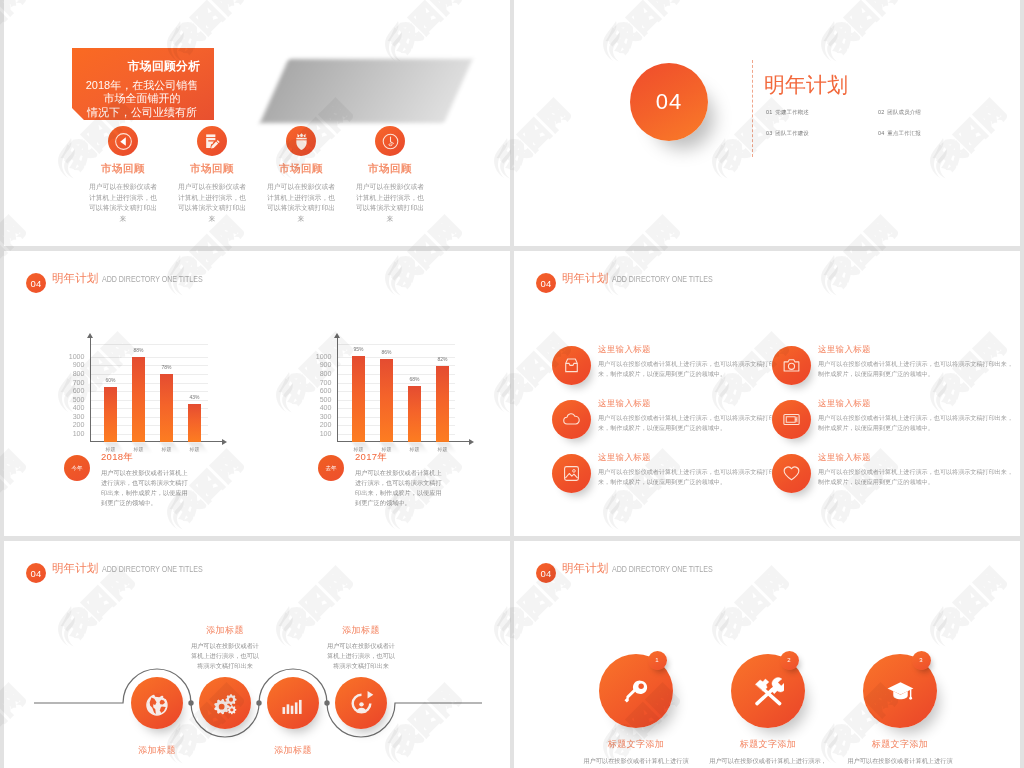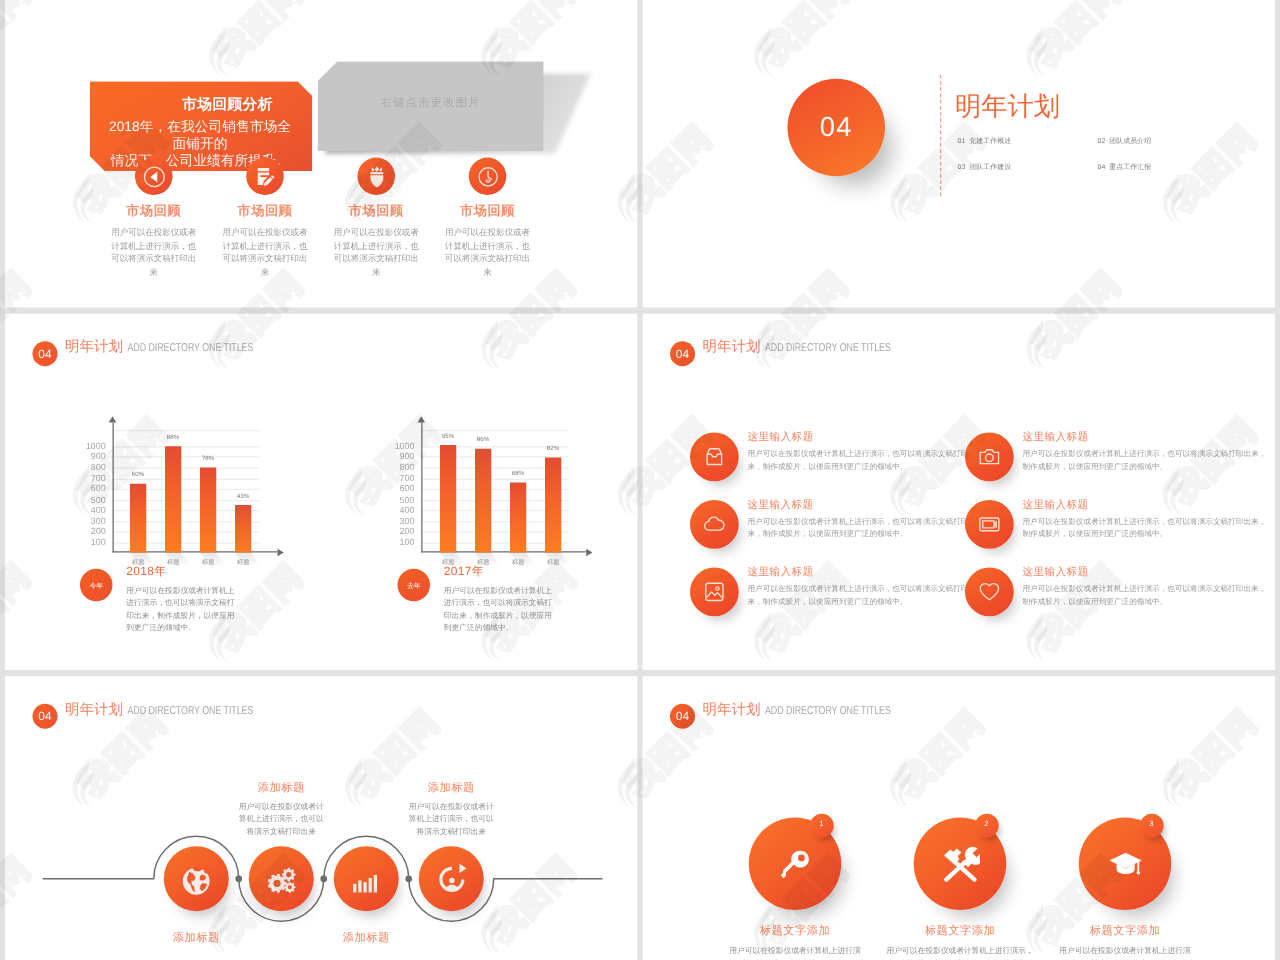--- a/index.html
+++ b/index.html
@@ -27,21 +27,21 @@
   .hdr{position:absolute;display:flex;align-items:baseline;}
   .hdr .num{width:20px;height:20px;border-radius:50%;
      background:linear-gradient(140deg,#f4622a 0%,#ee4f2a 100%);
      color:#fff;font-size:9.5px;display:flex;align-items:center;justify-content:center;
      letter-spacing:.2px;position:relative;top:5px;flex:none;}
   .hdr .cn{color:#f4815d;font-size:11.6px;margin-left:6px;letter-spacing:0px;font-weight:400;}
   .hdr .en{color:#a9a9a9;font-size:9.1px;margin-left:4px;letter-spacing:-0.05px;
      transform:scaleX(.78);transform-origin:left center;}
 
   
-  #s1 .banner{position:absolute;left:68px;top:104px;width:178px;height:72px;
+  #s1 .banner{position:absolute;left:68px;top:87px;width:142px;height:72px;
     background:linear-gradient(150deg,#fa6a22 0%,#f4622c 45%,#e8502f 100%);
     clip-path:polygon(0 0,166px 0,100% 12px,100% 100%,12px 100%,0 calc(100% - 12px));}
   #s1 .banner .t1{position:absolute;left:42px;right:0;top:11px;text-align:center;
     color:#fff;font-size:11.8px;font-weight:700;letter-spacing:.3px;}
   #s1 .banner .t2{position:absolute;left:12px;right:14px;top:31px;text-align:center;
     color:#fff;font-size:11px;line-height:13.3px;opacity:.97;}
   #s1 .phsh{position:absolute;left:256px;top:98px;width:184px;height:64px;
     background:linear-gradient(100deg,rgba(0,0,0,.34),rgba(0,0,0,.12));
     transform:skewX(-24deg);transform-origin:bottom left;filter:blur(2px);}
   #s1 .phw{position:absolute;left:250px;top:88px;width:181px;height:72px;}
@@ -146,25 +146,20 @@
 <div class="page">
   <div class="slide" id="s1">
     <div class="banner">
       <div class="t1">市场回顾分析</div>
       <div class="t2">
           <div>2018年，在我公司销售市场全面铺开的</div>
           <div>情况下，公司业绩有所提升。</div>
         </div>
     </div>
     <div class="phsh"></div>
-    <div class="phw">
-      <div class="ph">
-        <span>右键点击更改图片</span>
-      </div>
-    </div>
     <div id="s1cols">
         <div class="col" style="left: 76px; top: 165px;">
           <div class="ic">
             <svg width="23" height="23" viewBox="0 0 24 24">
               <circle cx="12" cy="12" r="8.2" fill="none" stroke="#fde3d6" stroke-width="1.1"></circle>
               <path d="M14.4 7.6 L14.4 16.4 L8.6 12.3 Z" fill="#fff"></path>
             </svg>
           </div>
           <div class="ct">市场回顾</div>
           <div class="cd">用户可以在投影仪或者计算机上进行演示，也可以将演示文稿打印出来</div>

